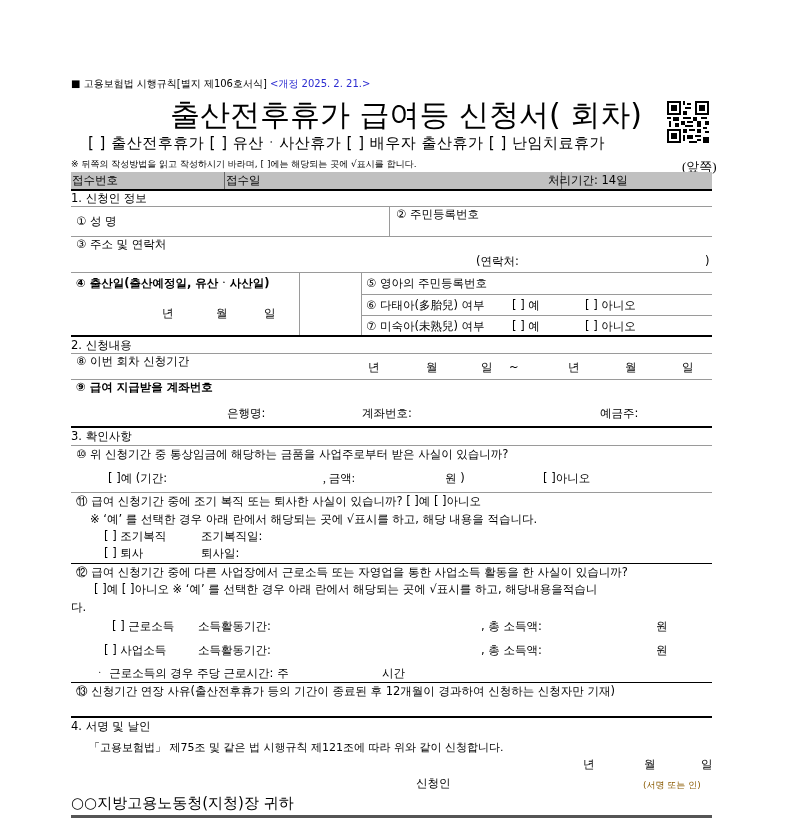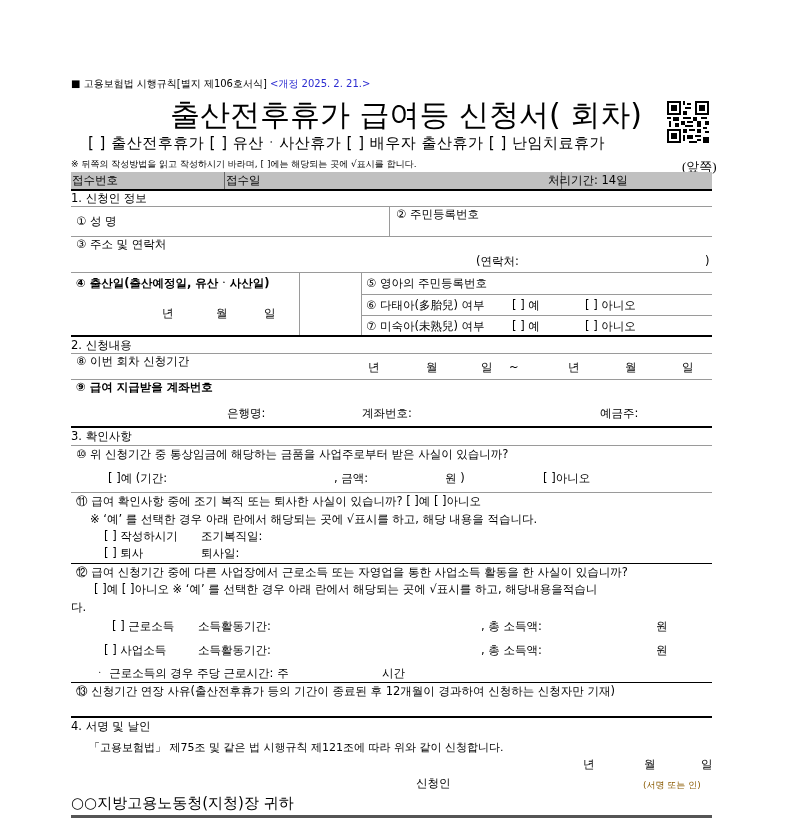--- a/index.html
+++ b/index.html
@@ -114,28 +114,28 @@
 <div class="abs norm" style="left:76px;top:380px;font-weight:bold;">⑨ 급여 지급받을 계좌번호</div>
 <div class="abs norm" style="left:227px;top:406px;">은행명:</div>
 <div class="abs norm" style="left:362px;top:406px;">계좌번호:</div>
 <div class="abs norm" style="left:600px;top:406px;">예금주:</div>
 <div class="hline thick" style="top:426px;"></div>
 
 <div class="abs norm" style="left:71px;top:429px;">3. 확인사항</div>
 <div class="hline thin" style="top:445px;"></div>
 <div class="abs norm" style="left:76px;top:447px;">⑩ 위 신청기간 중 통상임금에 해당하는 금품을 사업주로부터 받은 사실이 있습니까?</div>
 <div class="abs norm" style="left:108px;top:471px;">[    ]예 (기간:</div>
-<div class="abs norm" style="left:334px;top:471px;">, 금액:</div>
+<div class="abs norm" style="left:323px;top:471px;font-family:Liberation Serif, serif;">, 금액:</div>
 <div class="abs norm" style="left:445px;top:471px;">원 )</div>
 <div class="abs norm" style="left:543px;top:471px;">[    ]아니오</div>
 <div class="hline thin" style="top:492px;"></div>
 
-<div class="abs norm" style="left:76px;top:494px;">⑪ 급여 확인사항 중에 조기 복직 또는 퇴사한 사실이 있습니까?  [    ]예       [    ]아니오</div>
+<div class="abs norm" style="left:76px;top:494px;">⑪ 급여 신청기간 중에 조기 복직 또는 퇴사한 사실이 있습니까?  [    ]예       [    ]아니오</div>
 <div class="abs norm" style="left:90px;top:512px;">※  ‘예’ 를 선택한 경우 아래 란에서 해당되는 곳에 √표시를 하고, 해당 내용을 적습니다.</div>
-<div class="abs norm" style="left:104px;top:529px;">[    ] 작성하시기</div>
+<div class="abs norm" style="left:104px;top:529px;">[    ] 조기복직</div>
 <div class="abs norm" style="left:201px;top:529px;">조기복직일:</div>
 <div class="abs norm" style="left:104px;top:546px;">[    ] 퇴사</div>
 <div class="abs norm" style="left:201px;top:546px;">퇴사일:</div>
 <div class="hline thick" style="top:563px;height:0;border-top-width:1px;"></div>
 
 <div class="abs norm" style="left:76px;top:565px;">⑫ 급여 신청기간 중에 다른 사업장에서 근로소득 또는 자영업을 통한 사업소득 활동을 한 사실이 있습니까?</div>
 <div class="abs norm" style="left:94px;top:582px;">[    ]예        [    ]아니오   ※  ‘예’ 를 선택한 경우 아래 란에서 해당되는 곳에 √표시를 하고, 해당내용을적습니</div>
 <div class="abs norm" style="left:71px;top:600px;">다.</div>
 <div class="abs norm" style="left:112px;top:619px;">[    ] 근로소득</div>
 <div class="abs norm" style="left:198px;top:619px;">소득활동기간:</div>

